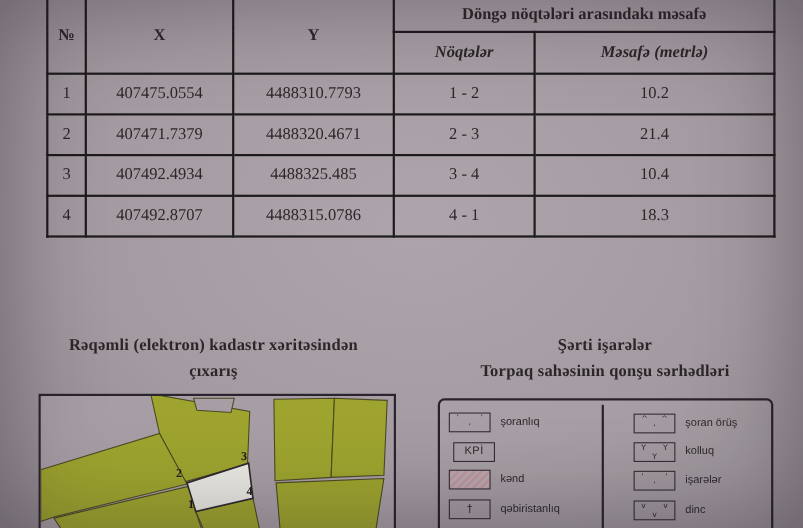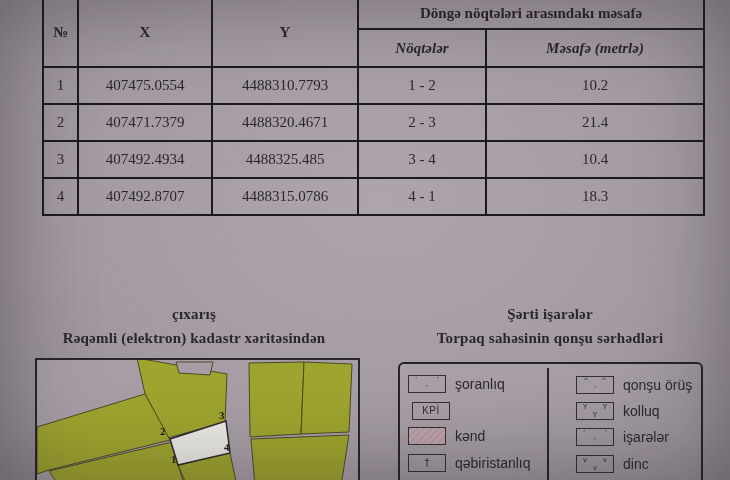--- a/index.html
+++ b/index.html
@@ -63,21 +63,21 @@
   }
   .lg-sym .trow{display:flex; justify-content:space-between; padding:0 6px;}
   .lg-sym .brow{text-align:center;}
   .lg-sym.single{justify-content:center; align-items:center; font-size:10px; line-height:10px;}
   .lg-sym.kpi{justify-content:center; align-items:center; font-family:"Liberation Sans",sans-serif; font-size:10px; line-height:10px; letter-spacing:.5px;}
   .lg-sym.hatch{
     background:repeating-linear-gradient(135deg, #c2939c 0, #c2939c 2px, #b5a8ae 2px, #b5a8ae 5px);
   }
   .lg-label{
     position:absolute; left:47px; top:50%; transform:translateY(-50%);
-    font-family:"Liberation Sans", sans-serif; font-size:14px; line-height:10px; color:#2c282c; width:95px;
+    font-family:"Liberation Sans", sans-serif; font-size:10px; line-height:10px; color:#2c282c; width:95px;
   }
   
   .lg-l1{left:8px; top:11px; width:139px;}
   .lg-l2{left:12px; top:38px; width:139px;}
   .lg-l3{left:8px; top:63px; width:139px;padding-left:41px;}
   .lg-l4{left:8px; top:90px; width:139px;}
   .lg-r1{left:176px; top:12px; width:129px;}
   .lg-r2{left:176px; top:38px; width:129px;}
   .lg-r3{left:176px; top:64px; width:129px;}
   .lg-r4{left:176px; top:91px; width:129px;}
@@ -133,22 +133,22 @@
         <td>4</td>
         <td>407492.8707</td>
         <td>4488315.0786</td>
         <td>4 - 1</td>
         <td>18.3</td>
       </tr>
     </tbody>
   </table>
 
   <div class="sec-title left">
+    <div>Rəqəmli (elektron) kadastr xəritəsindən</div>
     <div>çıxarış</div>
-    <div>Rəqəmli (elektron) kadastr xəritəsindən</div>
   </div>
 
   <div class="sec-title right">
     <div>Şərti işarələr</div>
     <div>Torpaq sahəsinin qonşu sərhədləri</div>
   </div>
 
   <div class="map-box">
     <svg width="321" height="126" viewBox="0 0 321 126">
       <polygon class="parcel" points="100,-2 190,14 188,62 131,78 108,34"></polygon>
@@ -196,21 +196,21 @@
     </div>
 
     <div class="lg-item lg-r1">
       <div class="lg-sym">
         <div class="trow">
             <span>^</span>
             <span>^</span>
           </div>
         <div class="brow">ʼ</div>
       </div>
-      <div class="lg-label">qonşu örüş</div>
+      <div class="lg-label">şoran örüş</div>
     </div>
 
     <div class="lg-item lg-r2">
       <div class="lg-sym">
         <div class="trow">
             <span>Y</span>
             <span>Y</span>
           </div>
         <div class="brow">Y</div>
       </div>

